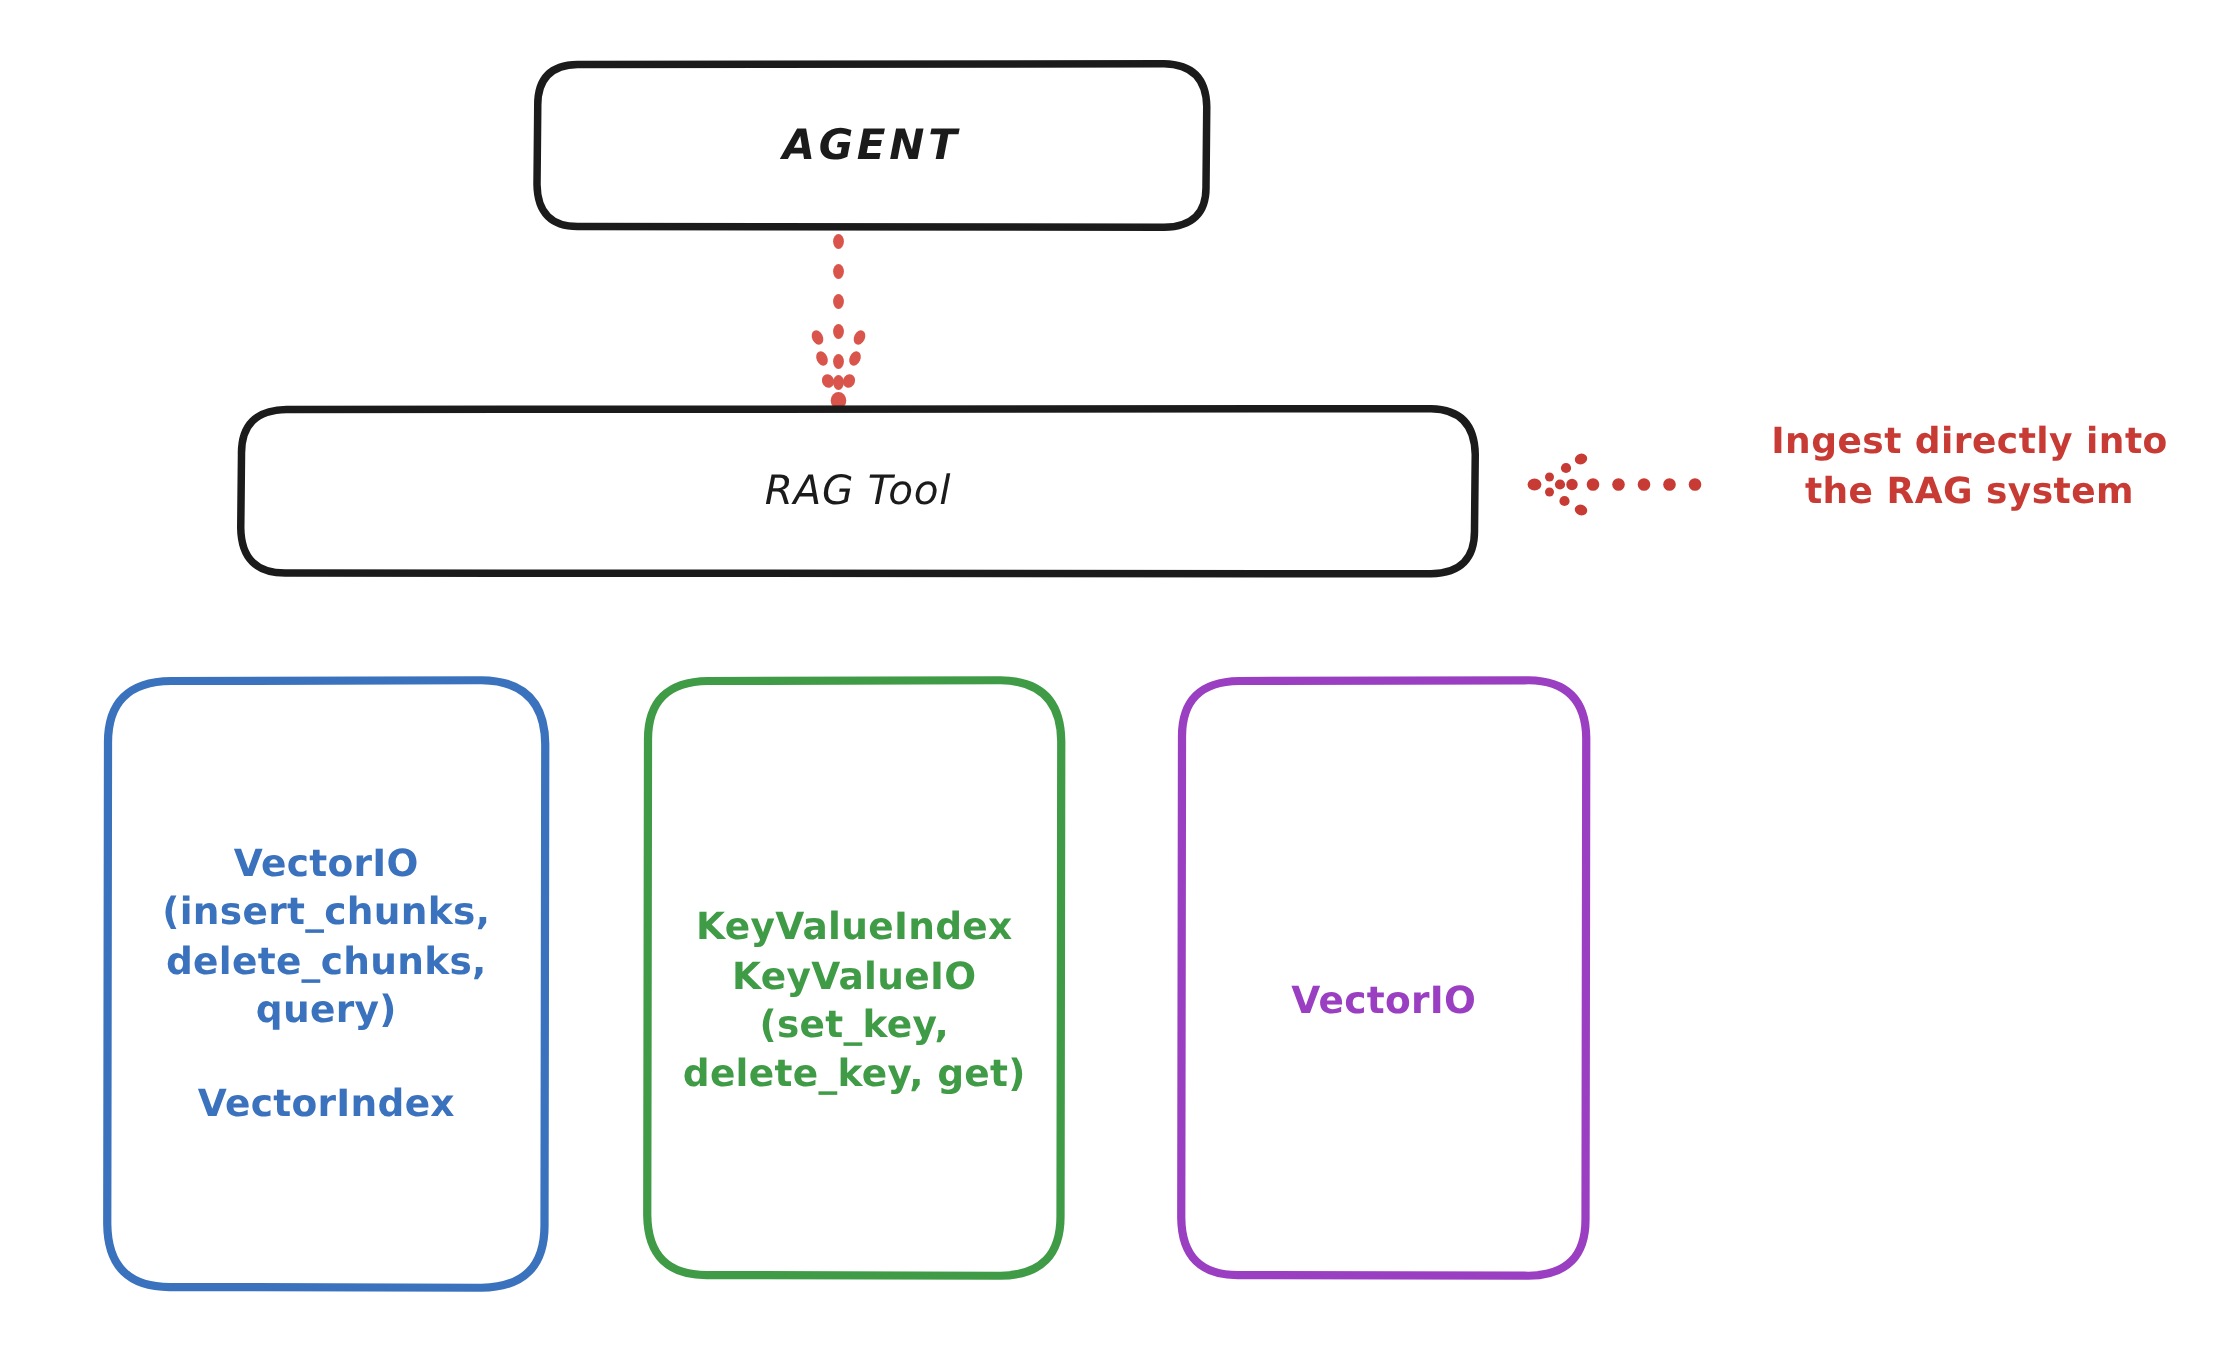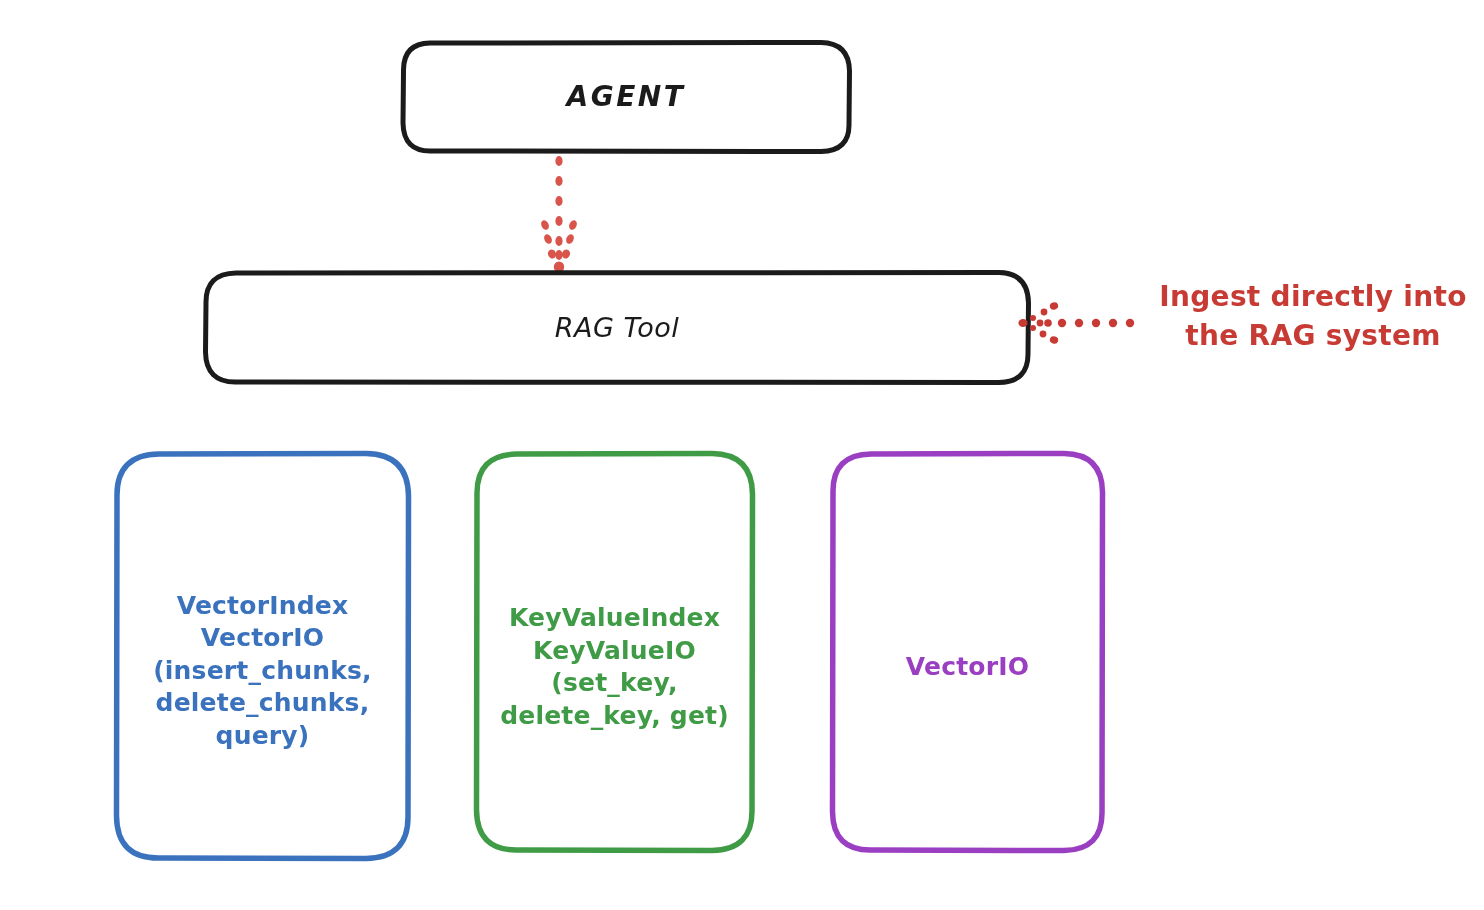--- a/index.html
+++ b/index.html
@@ -15,21 +15,20 @@
     background: #ffffff;
     overflow: hidden;
     font-family: "DejaVu Sans", "Liberation Sans", sans-serif;
   }
   .node {
     position: absolute;
     box-sizing: border-box;
     display: flex;
     flex-direction: column;
     justify-content: center;
-    margin-left: 45px;
   }
   .node svg.frame {
     position: absolute;
     left: 0;
     top: 0;
     width: 100%;
     height: 100%;
     overflow: visible;
     pointer-events: none;
   }
@@ -92,21 +91,21 @@
   #conn-agent-rag { left: 520px; top: 155px; width: 80px; height: 120px; }
   #conn-ingest    { left: 1018px; top: 295px; width: 120px; height: 56px; }
 
   
   #annotation-ingest {
     position: absolute;
     left: 1148px;
     top: 278px;
     width: 330px;
     color: #c73b34;
-    font-size: 28px;
+    font-size: 24px;
     font-weight: 600;
     line-height: 1.38;
     letter-spacing: 0.3px;
     text-align: center;
     white-space: pre-line;
     user-select: none;
   }
 </style>
 </head>
 <body>
@@ -169,25 +168,25 @@
   </svg>
 
   <div id="annotation-ingest">Ingest directly into
 the RAG system</div>
 
   <div class="node provider" id="node-vectorio">
     <svg class="frame" viewBox="0 0 299 412" preserveAspectRatio="none">
       <path d="M 46 4 L 253 3.5 Q 295 4 295.5 46 L 295 366 Q 295.5 408 253 408.5 L 46 408
                Q 4 408.5 3.5 366 L 4 46 Q 3.5 4.5 46 4 Z" fill="#ffffff" stroke="#3a72bd" stroke-width="5.5" stroke-linecap="round" stroke-linejoin="round"></path>
     </svg>
-    <div class="label-stack sub">VectorIndex</div>
     <div class="label-stack">VectorIO
 (insert_chunks,
 delete_chunks,
 query)</div>
+    <div class="label-stack sub">VectorIndex</div>
   </div>
 
   <div class="node provider" id="node-keyvalueio">
     <svg class="frame" viewBox="0 0 283 404" preserveAspectRatio="none">
       <path d="M 44 4 L 239 3.5 Q 279 4 279.5 44 L 279 360 Q 279.5 400 239 400.5 L 44 400
                Q 4 400.5 3.5 360 L 4 44 Q 3.5 4.5 44 4 Z" fill="#ffffff" stroke="#3f9b46" stroke-width="5.5" stroke-linecap="round" stroke-linejoin="round"></path>
     </svg>
     <div class="label-stack sub">KeyValueIndex</div>
     <div class="label-stack">KeyValueIO
 (set_key,

